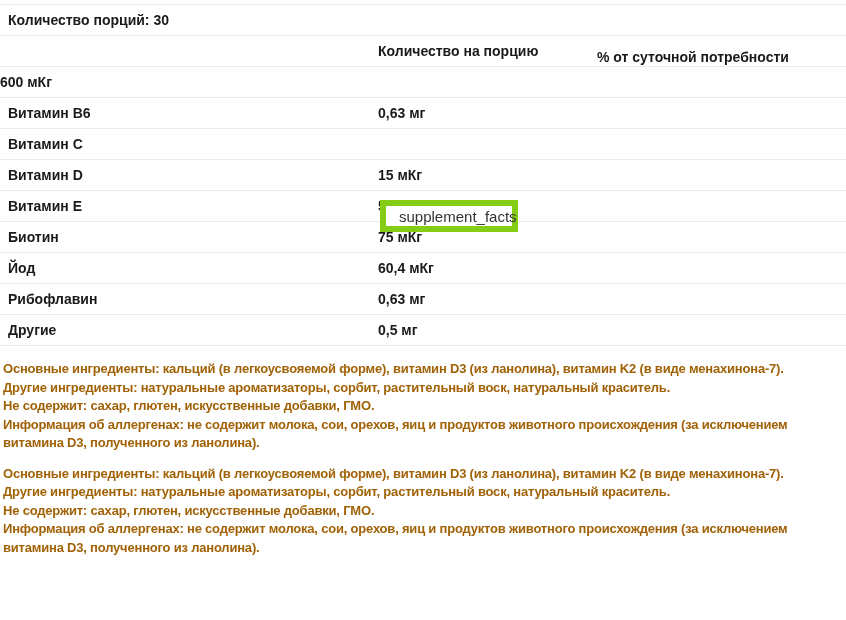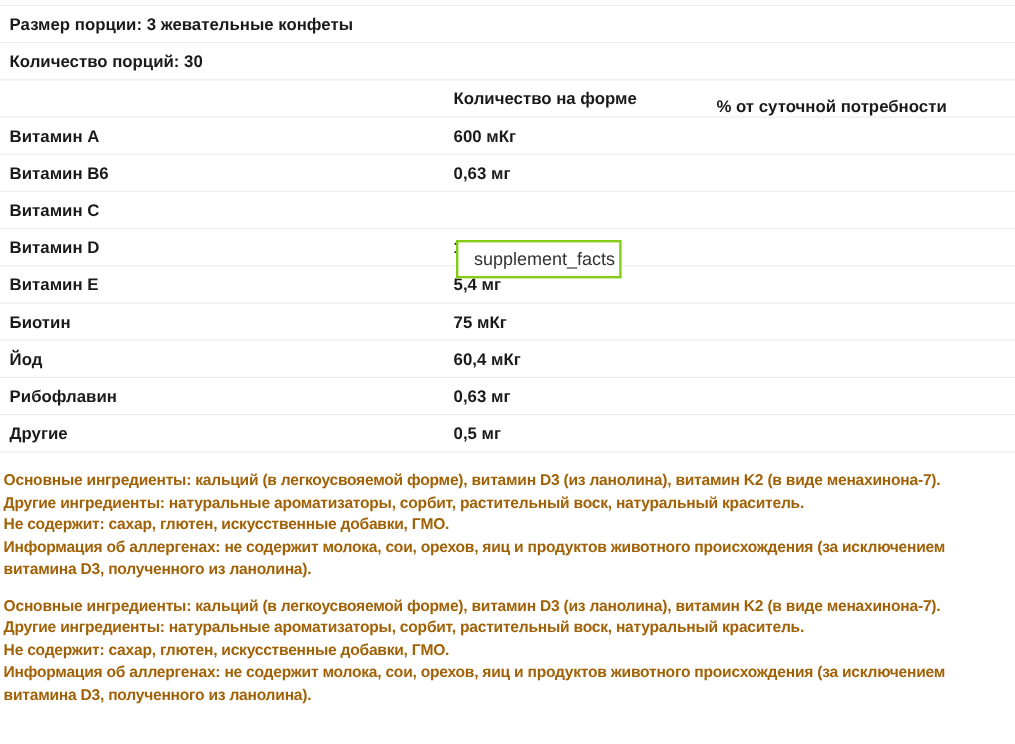--- a/index.html
+++ b/index.html
@@ -33,21 +33,21 @@
   .cell-amount{ flex: 0 0 219px; }
   .cell-dv    { flex: 1 1 auto; margin-top: 12px; }
   .info-row .cell-full { flex: 1 1 auto; padding-left: 8px; }
   .annotation-box {
     position: absolute;
     left: 380px;
     top: 196px;
     width: 138px;
     height: 32px;
     background: #ffffff;
-    border: 2px solid #84cc16;
+    border: 6px solid #84cc16;
     display: flex;
     align-items: center;
     padding-left: 13px;
     font-size: 15px;
     font-weight: 400;
     color: #333333;
     z-index: 10;
   }
   .ingredients {
     margin: 14px 4px 0 3px;
@@ -59,36 +59,32 @@
   }
   .ingredients-block + .ingredients-block { margin-top: 12px; }
 </style>
 </head>
 <body>
 
 <div class="page">
 
   <div class="facts-table">
 
-    <div class="row info-row">
-      <span class="cell-full">Размер порции: 3 жевательные конфеты</span>
-    </div>
 
     <div class="row info-row">
       <span class="cell-full">Количество порций: 30</span>
     </div>
 
     <div class="row">
       <span class="cell-name"></span>
-      <span class="cell-amount">Количество на форме</span>
+      <span class="cell-amount">Количество на порцию</span>
       <span class="cell-dv">% от суточной потребности</span>
     </div>
 
     <div class="row">
-      <span class="cell-name">Витамин A</span>
       <span class="cell-amount">600 мКг</span>
       <span class="cell-dv"></span>
     </div>
 
     <div class="row">
       <span class="cell-name">Витамин B6</span>
       <span class="cell-amount">0,63 мг</span>
       <span class="cell-dv"></span>
     </div>
 

